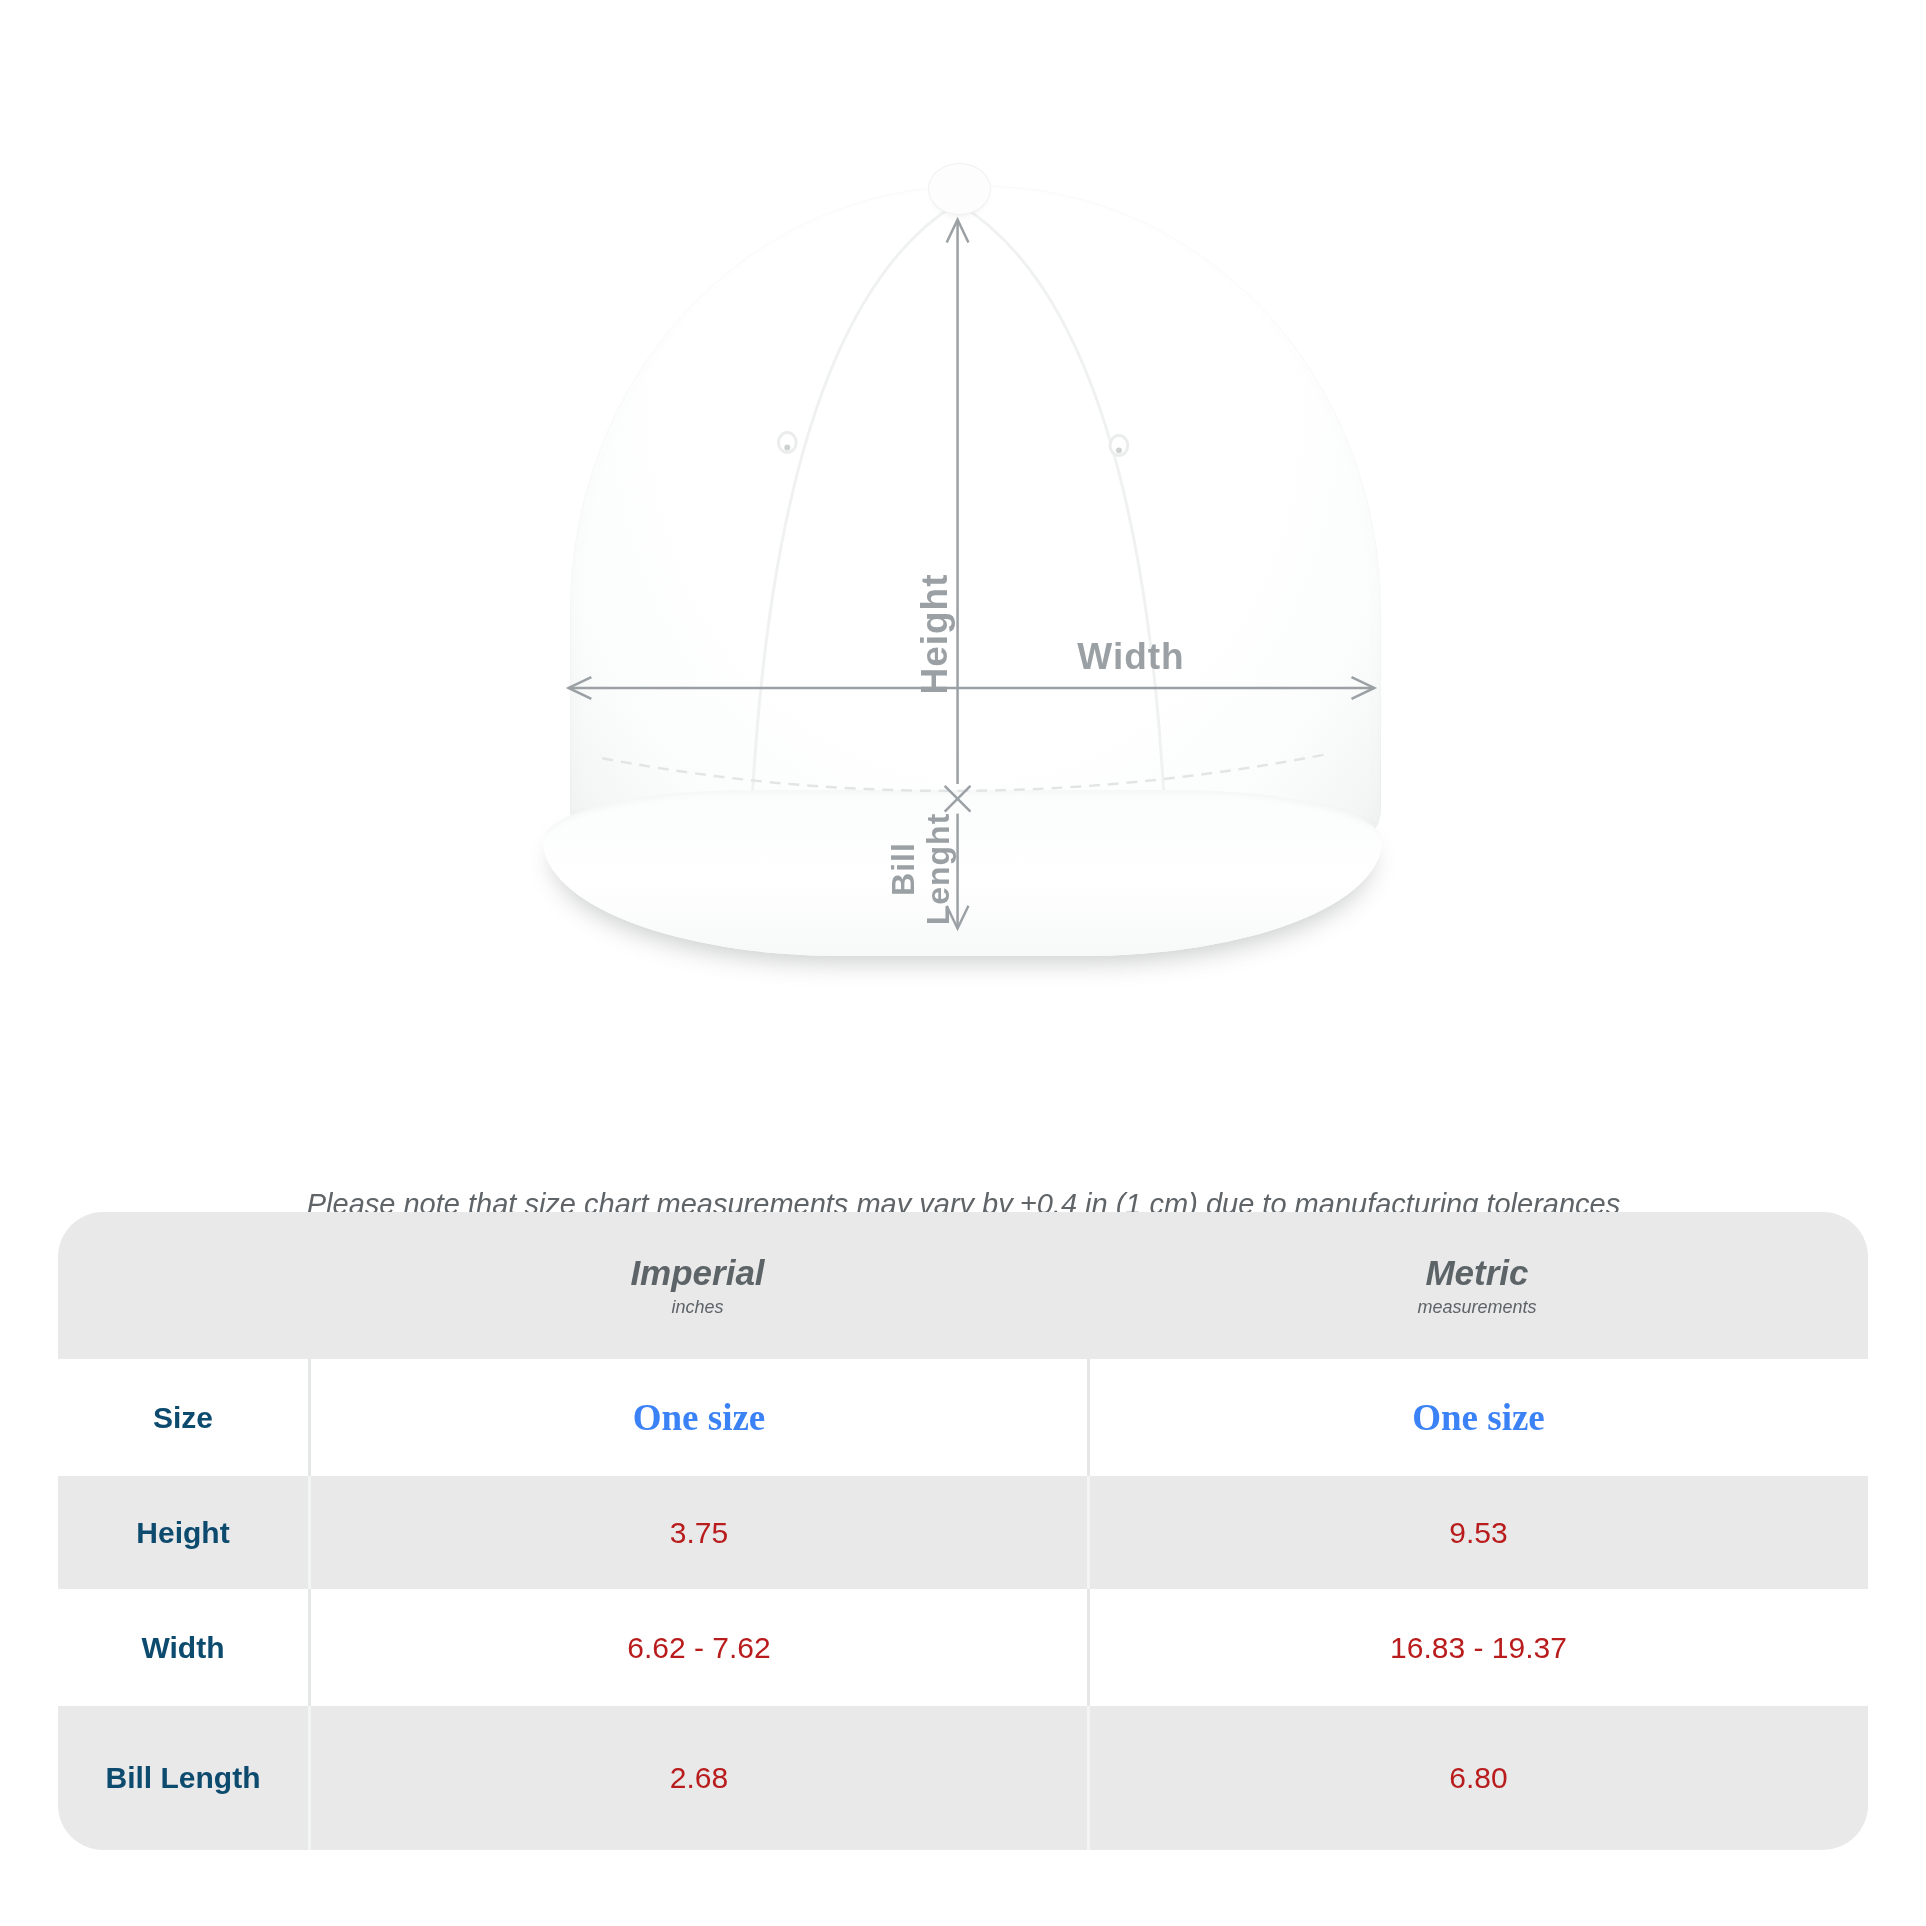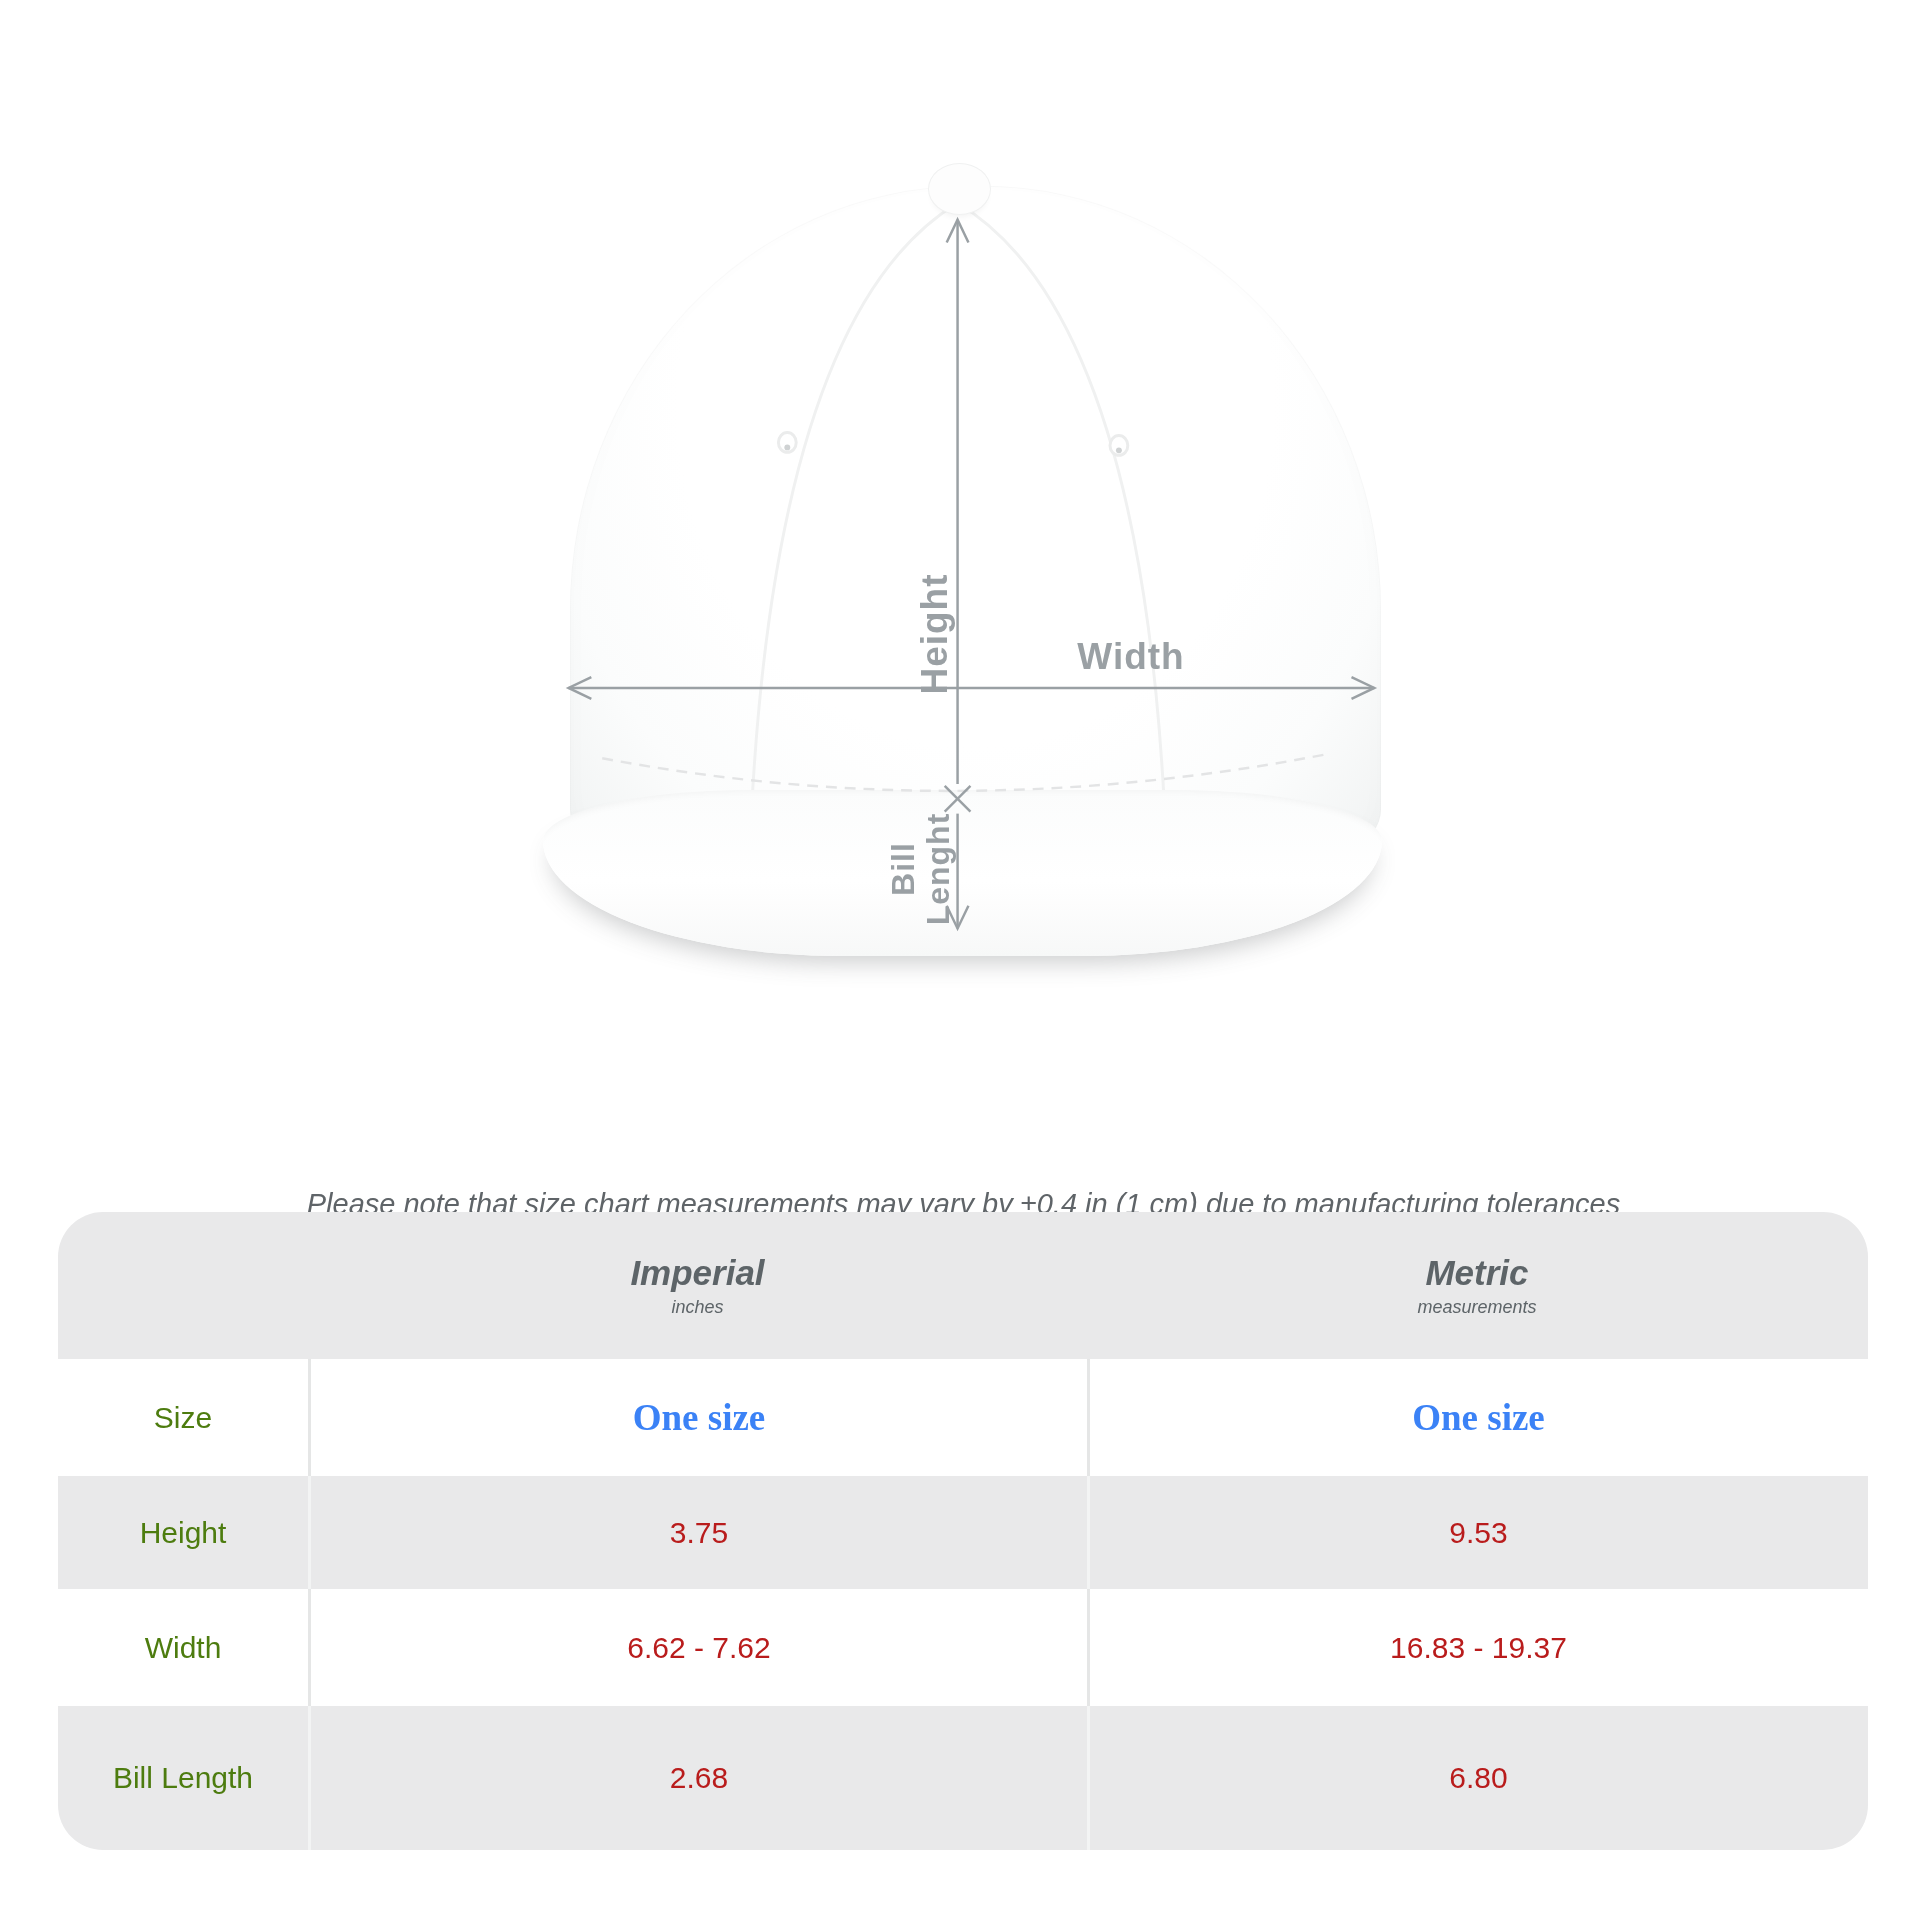--- a/index.html
+++ b/index.html
@@ -70,21 +70,21 @@
     display:grid;grid-template-columns:250px 779px 780px;align-items:center;
     background:#ffffff;
   }
   .trow.alt{background:#e9e9ea;}
   .trow.r1{height:117px;}
   .trow.r2{height:113px;}
   .trow.r3{height:117px;}
   .trow.r4{height:144px;border-radius:0 0 45px 45px;}
   .tcell{text-align:center;font-size:30px;height:100%;
     display:flex;align-items:center;justify-content:center;}
-  .tcell.rowlabel{font-weight:normal;color:#4d7c0f;}
+  .tcell.rowlabel{font-weight:bold;color:#0c4a6e;}
   .tcell.onesize{font-weight:bold;color:#3b82f6;font-size:37px;font-family:Liberation Serif, serif;}
   .tcell.value{color:#b91c1c;}
   .trow .tcell.c2,.trow .tcell.c3{border-left:3px solid #e5e6e6;}
   .trow.alt .tcell.c2,.trow.alt .tcell.c3{border-left:3px solid #f3f4f4;}
 </style>
 </head>
 <body>
 
 <div class="page">
 

